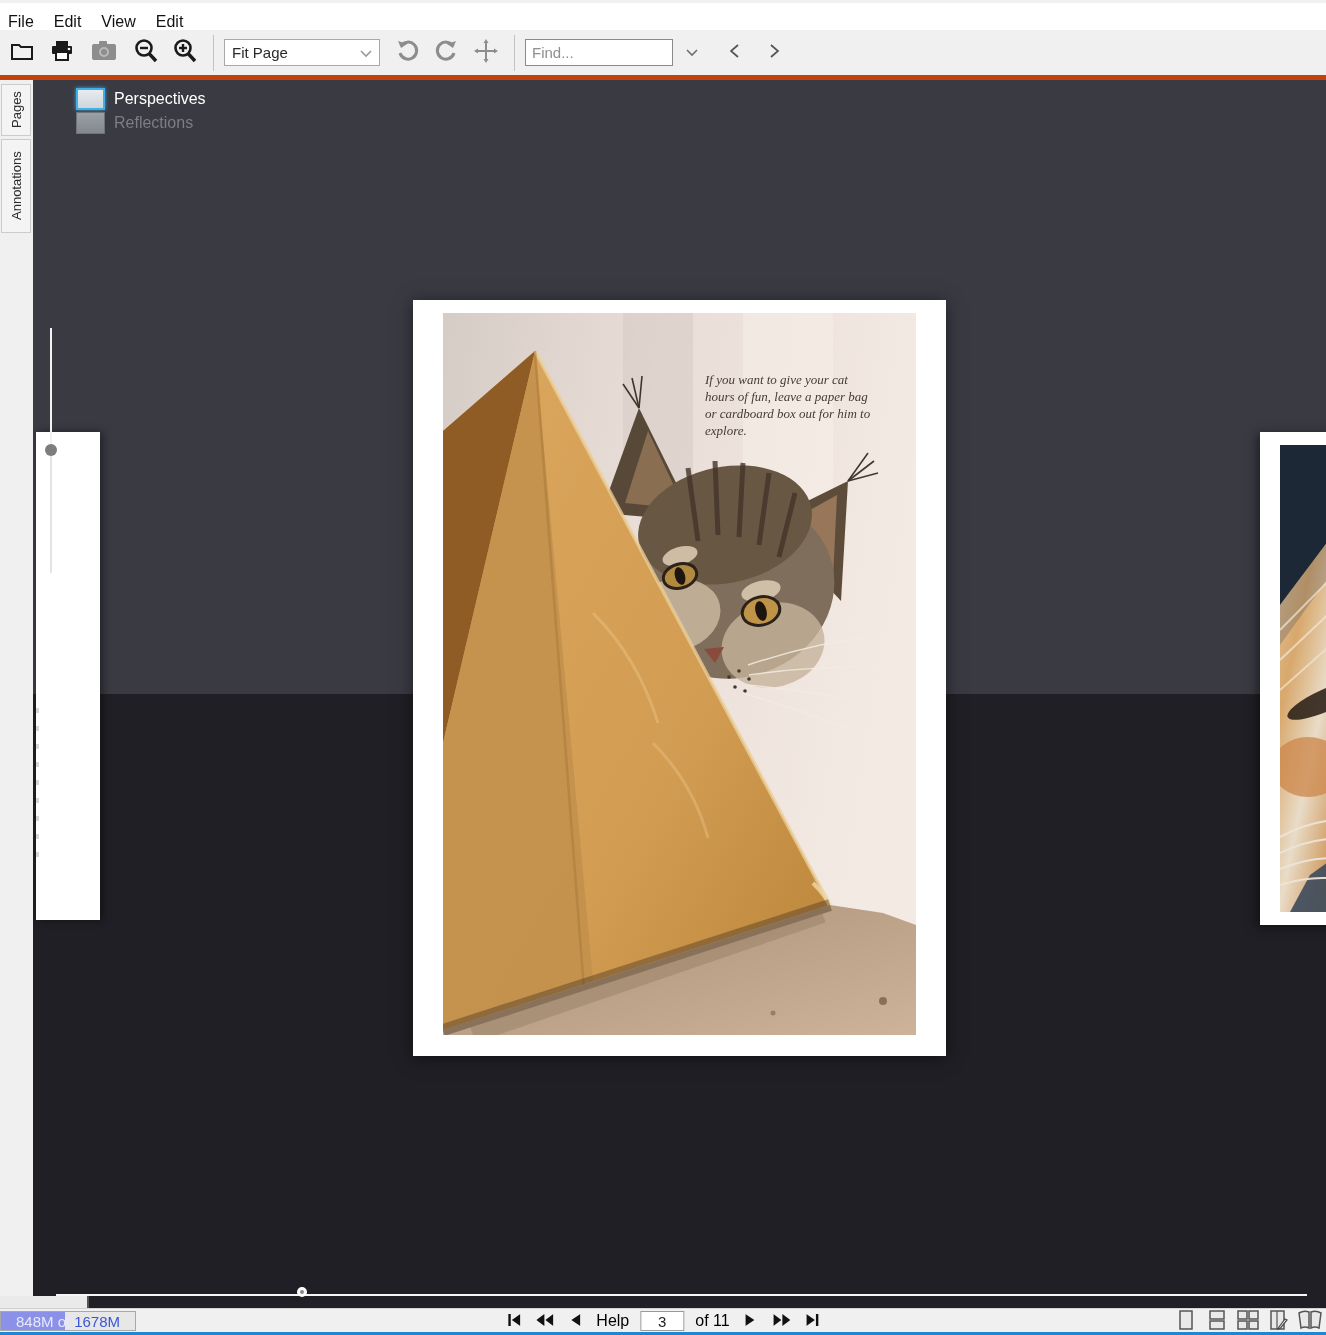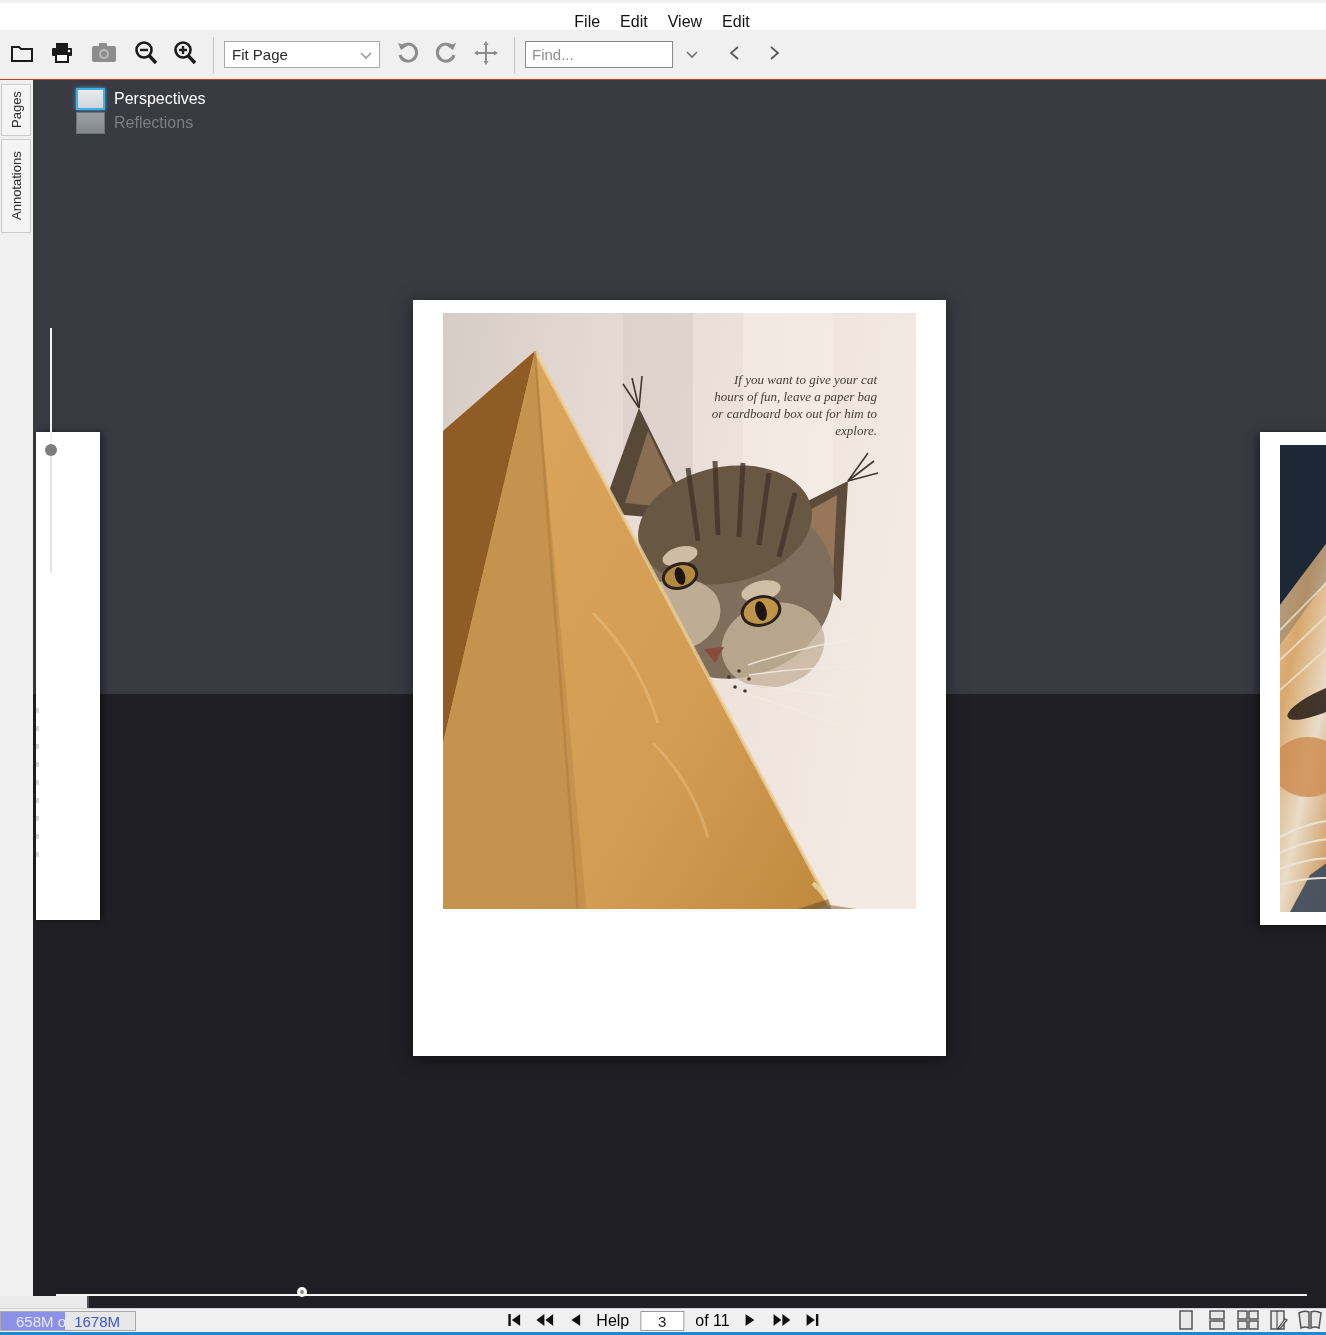--- a/index.html
+++ b/index.html
@@ -4,28 +4,28 @@
 <style>
   * { margin:0; padding:0; box-sizing:border-box; }
   html,body { background:#555; }
   .app {
     position:relative; width:1326px; height:1335px; overflow:hidden;
     background:#f0f0f0; font-family:"Liberation Sans", sans-serif;
   }
   
   .menubar {
     position:absolute; left:0; top:3px; width:1326px; height:38px;
-    background:#ffffff; display:flex; align-items:center; font-size:16px; color:#121212;justify-content:center;
+    background:#ffffff; display:flex; align-items:center; font-size:16px; color:#121212;
   }
   .menu-item { padding:4px 10px; cursor:default; }
   .menu-item:first-child { padding-left:8px; }
   
   .toolbar {
     position:absolute; left:0; top:30px; width:1326px; height:50px;
-    background:#f0f0f0; border-bottom:1px solid #c2410c;
+    background:#f0f0f0; border-bottom:5px solid #c2410c;
     display:flex; align-items:center;
   }
   .tbtn { width:36px; height:38px; display:flex; align-items:center; justify-content:center; background:transparent; border:0; }
   .tsep { width:1px; height:36px; background:#c2c2c2; margin:0 10px; }
   .combo {
     width:156px; height:27px; background:#fff; border:1px solid #a9a9a9;
     display:flex; align-items:center; padding:0 7px; font-size:15px; color:#2a2a2a;
   }
   .combo .combo-label { flex:1; }
   .find-input {
@@ -70,21 +70,21 @@
     background:#ffffff; box-shadow:3px 0 8px rgba(0,0,0,.45);
   }
   .left-page-marks {
     position:absolute; left:0; top:276px; width:3px; height:150px; opacity:.55;
     background:repeating-linear-gradient(#b5b5b5 0 5px, transparent 5px 18px);
   }
   .main-page {
     position:absolute; left:380px; top:220px; width:533px; height:756px;
     background:#ffffff; box-shadow:0 2px 16px rgba(0,0,0,.5);
   }
-  .photo { position:absolute; left:30px; top:13px; width:473px; height:596px; overflow:hidden;text-align:right; }
+  .photo { position:absolute; left:30px; top:13px; width:473px; height:722px; overflow:hidden; }
   .photo svg { display:block; }
   .caption {
     position:absolute; left:262px; top:58px; width:172px;
     font-family:"Liberation Serif", serif; font-style:italic;
     font-size:13px; line-height:1.32; color:#453c33;
   }
   .right-page {
     position:absolute; left:1227px; top:352px; width:99px; height:493px;
     background:#ffffff; box-shadow:-3px 2px 10px rgba(0,0,0,.5);
   }
@@ -419,21 +419,21 @@
     <div class="hslider-track"></div>
     <div class="hslider-thumb"></div>
   </div>
 
   <div class="scroll-corner"></div>
 
   <div class="statusbar">
     <div class="memgauge">
       <div class="memgauge-fill"></div>
       <div class="memgauge-text">
-        <span class="mem-used">658M of</span>
+        <span class="mem-used">848M of</span>
         <span class="mem-total">1678M</span>
       </div>
     </div>
 
     <div class="pagenav">
       <button class="nav-btn">
         <span><svg width="13" height="12" viewBox="0 0 13 12">
               <rect x="1" y="0" width="2.4" height="12" fill="#111"></rect>
               <polygon points="13,0 13,12 4.5,6" fill="#111"></polygon>
             </svg></span>

